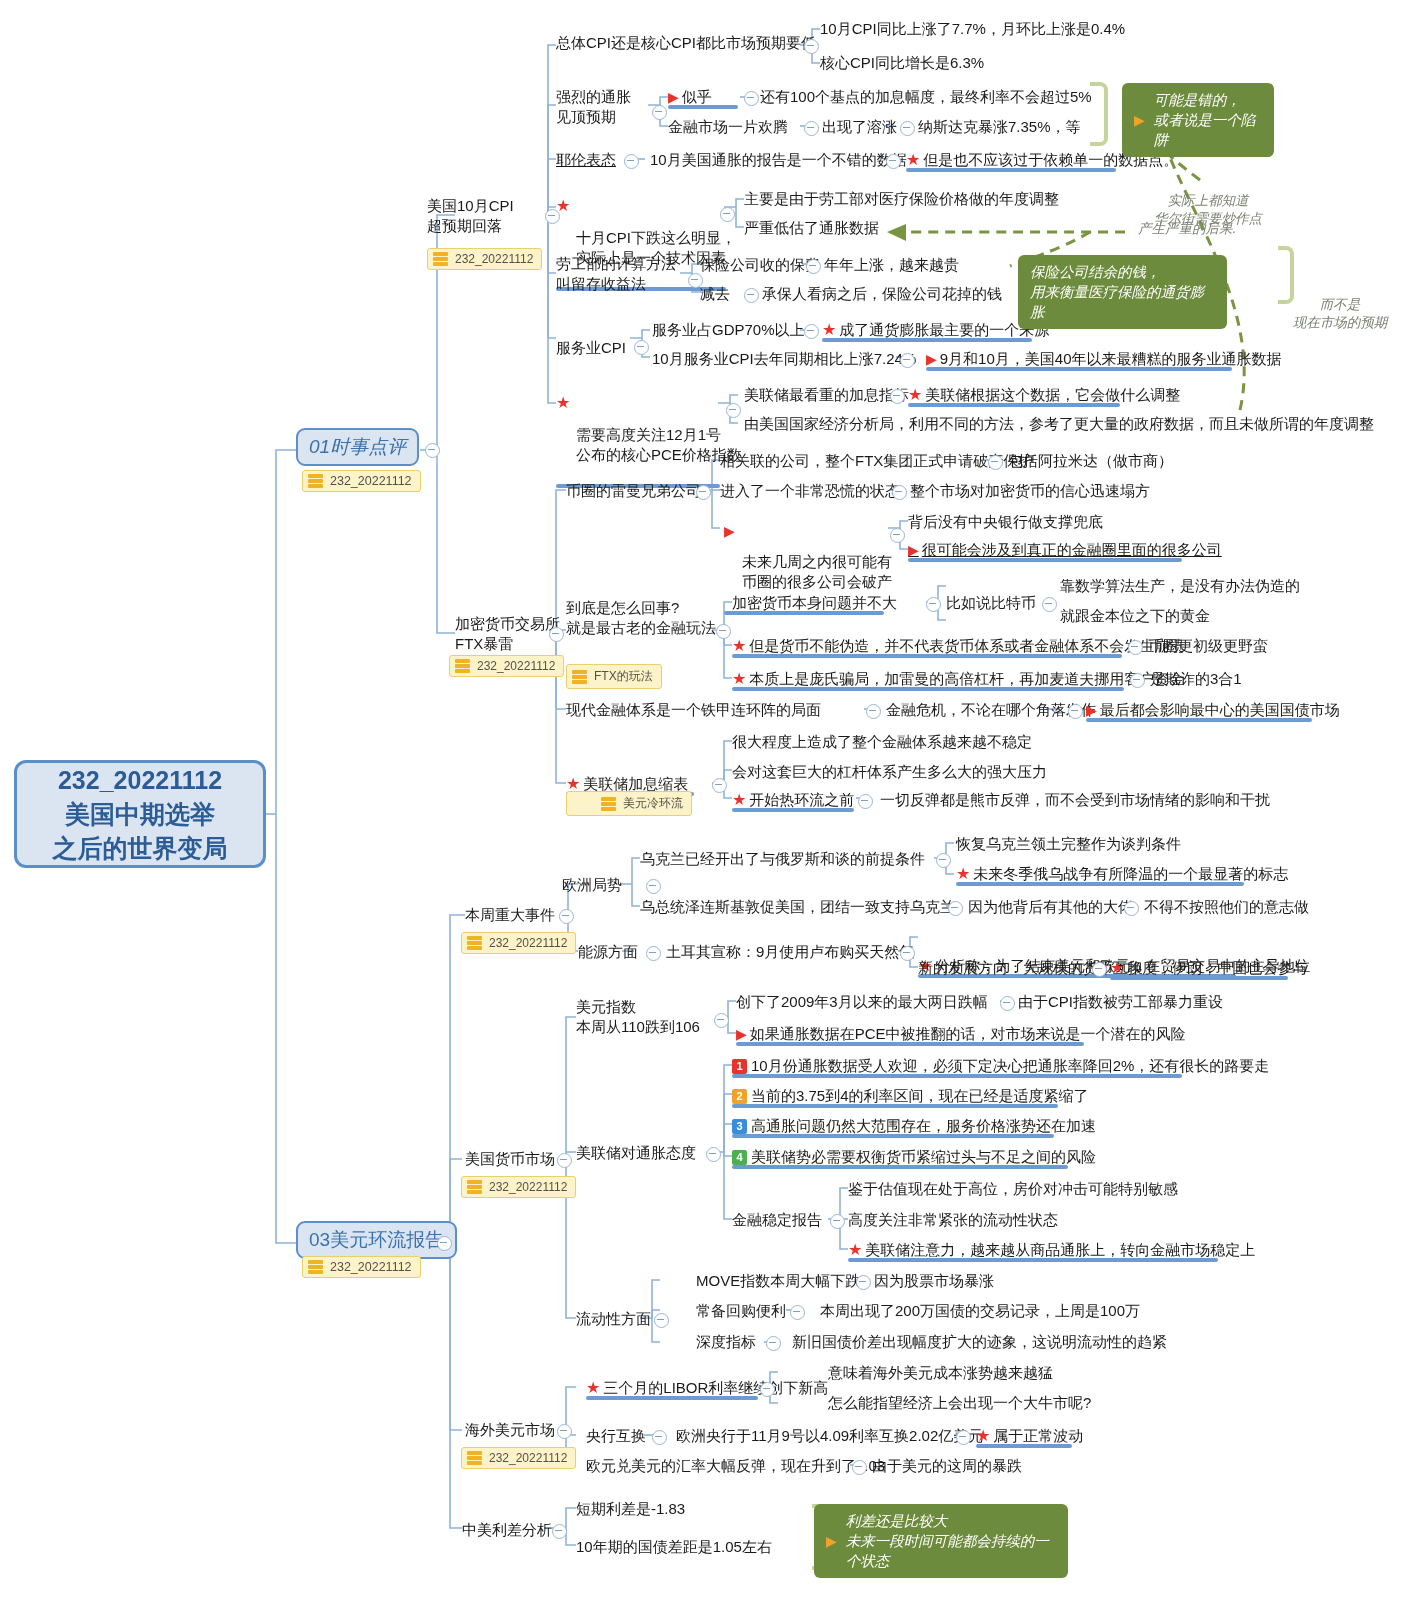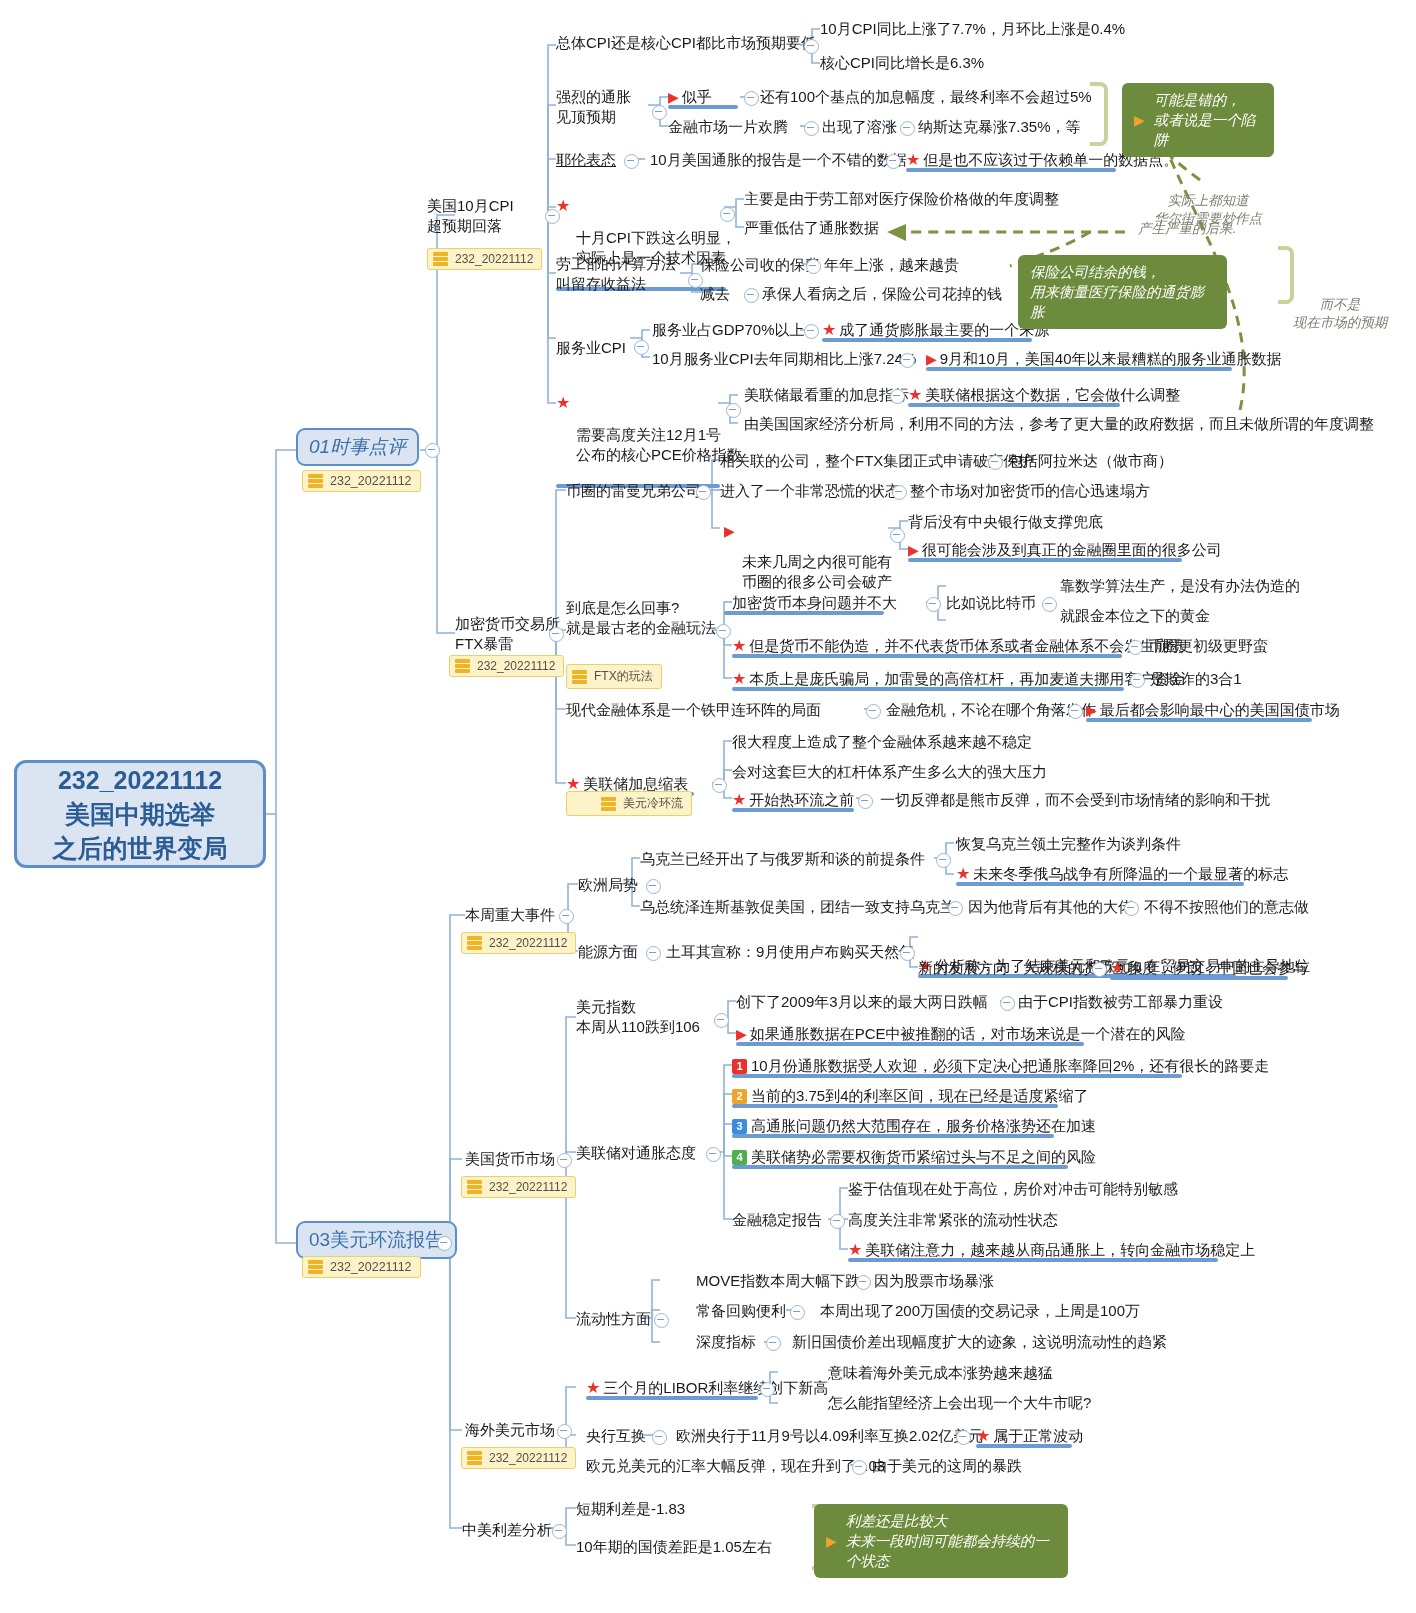--- a/index.html
+++ b/index.html
@@ -368,21 +368,21 @@
   <div class="coll" style="left:892px;top:485px;"></div>
   <div class="node txt" style="left:910px;top:481px;">整个市场对加密货币的信心迅速塌方</div>
   <div class="node txt two" style="left:724px;top:512px;">
     <span class="flag" style="position:absolute;left:0;top:12px;">▶</span>
     <span style="display:inline-block;padding-left:18px;">未来几周之内很可能有
 币圈的很多公司会破产</span>
     <span class="underline" style="width:160px;"></span>
   </div>
   <div class="coll" style="left:890px;top:528px;"></div>
   <div class="node txt" style="left:908px;top:512px;">背后没有中央银行做支撑兜底</div>
-  <div class="node txt" style="left:908px;top:540px;">
+  <div class="node txt" style="left:908px;top:540px;text-decoration:underline;">
     <span class="flag">▶</span><span>很可能会涉及到真正的金融圈里面的很多公司</span><span class="underline" style="width:274px;"></span>
   </div>
 
   <div class="node txt two" style="left:566px;top:598px;">到底是怎么回事?
 就是最古老的金融玩法</div>
   <div class="coll" style="left:716px;top:624px;"></div>
   <div class="node note small" style="left:566px;top:664px;">
     <span class="noteicon">
         <i></i>
         <i></i>
@@ -428,21 +428,21 @@
     <span>美元冷环流</span>
   </div>
   <div class="node txt" style="left:732px;top:732px;">很大程度上造成了整个金融体系越来越不稳定</div>
   <div class="node txt" style="left:732px;top:762px;">会对这套巨大的杠杆体系产生多么大的强大压力</div>
   <div class="node txt" style="left:732px;top:790px;">
     <span class="star">★</span><span>开始热环流之前</span><span class="underline" style="width:122px;"></span>
   </div>
   <div class="coll" style="left:858px;top:794px;"></div>
   <div class="node txt" style="left:880px;top:790px;">一切反弹都是熊市反弹，而不会受到市场情绪的影响和干扰</div>
 
-  <div class="node txt" style="left:578px;top:875px;">欧洲局势</div>
+  <div class="node txt" style="left:562px;top:875px;">欧洲局势</div>
   <div class="coll" style="left:646px;top:879px;"></div>
   <div class="node txt" style="left:640px;top:849px;">乌克兰已经开出了与俄罗斯和谈的前提条件</div>
   <div class="coll" style="left:936px;top:853px;"></div>
   <div class="node txt" style="left:956px;top:834px;">恢复乌克兰领土完整作为谈判条件</div>
   <div class="node txt" style="left:956px;top:864px;">
     <span class="star">★</span><span>未来冬季俄乌战争有所降温的一个最显著的标志</span><span class="underline" style="width:288px;"></span>
   </div>
   <div class="node txt" style="left:640px;top:897px;">乌总统泽连斯基敦促美国，团结一致支持乌克兰</div>
   <div class="coll" style="left:948px;top:901px;"></div>
   <div class="node txt" style="left:968px;top:897px;">因为他背后有其他的大佬</div>

